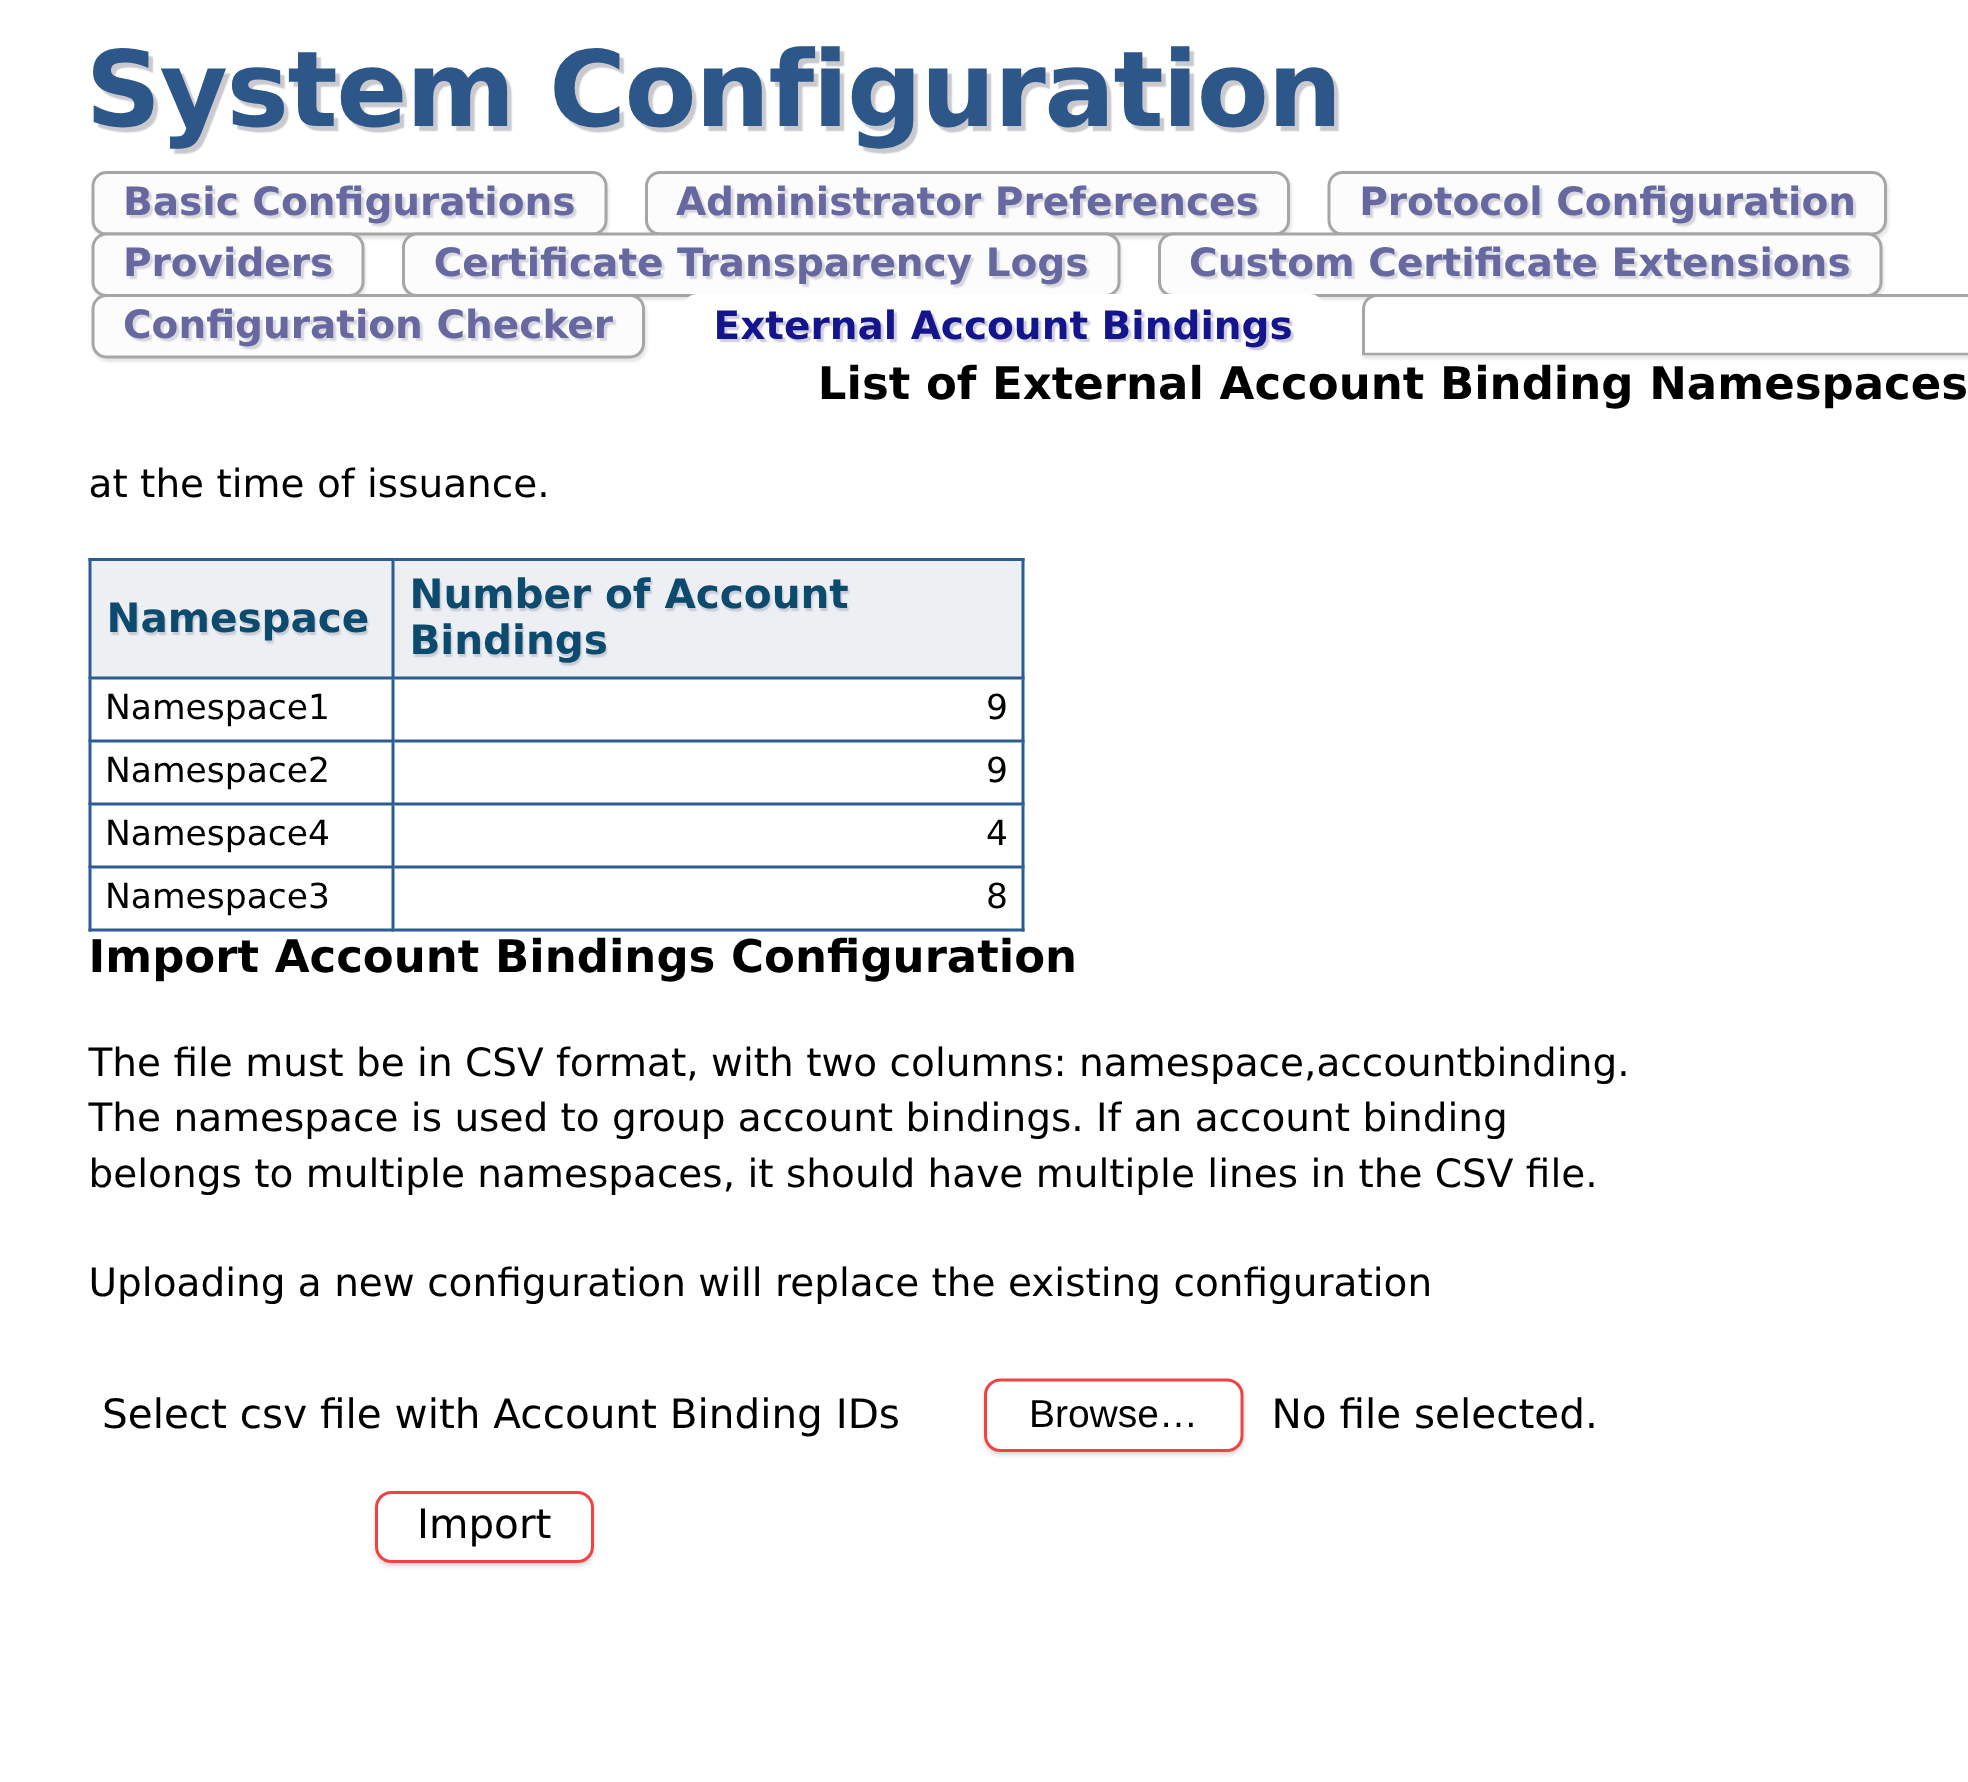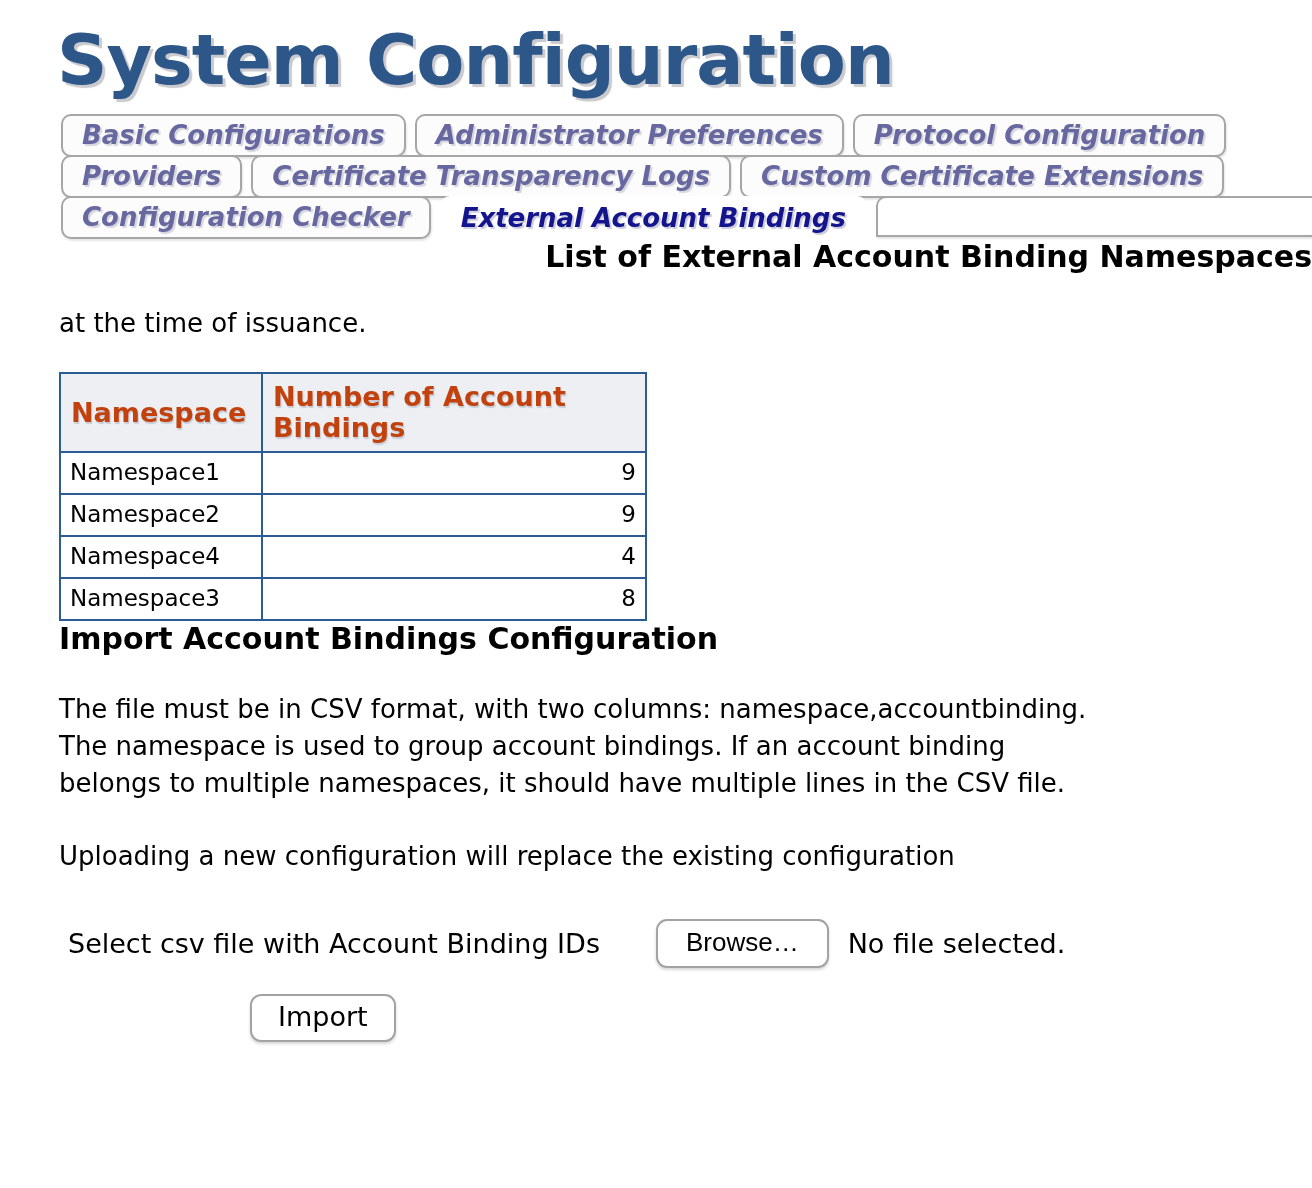--- a/index.html
+++ b/index.html
@@ -20,24 +20,23 @@
     letter-spacing: -1px;
     color: #2d5689;
     text-shadow: 3px 3px 1px #c9c9ce;
     white-space: nowrap;
   }
 
   
   .tabrow {
     display: flex;
     align-items: stretch;
-    gap: 9px;
+    gap: 25px;
     margin-left: 61px;
     white-space: nowrap;
-    font-style: italic;
   }
   .tabrow + .tabrow { margin-top: -2px; }
   .tab {
     height: 43px;
     display: flex;
     align-items: center;
     padding: 0 19px 2px 19px;
     border: 2px solid #a6a6a6;
     border-radius: 10px;
     background: #fcfcfc;
@@ -89,46 +88,46 @@
   .para-note { margin-top: 36px; }
 
   
   table.ns-table {
     border-collapse: collapse;
     margin: 30px 0 0 0;
   }
   .ns-table th, .ns-table td { border: 2px solid #2b5c94; }
   .ns-table th {
     background: #edeff3;
-    color: #c2410c;
+    color: #0c4a6e;
     font-size: 27px;
     font-weight: bold;
     text-align: left;
     padding: 7px 10px 8px 10px;
     text-shadow: 1px 2px 1px #c7ccd6;
   }
   .ns-table td {
     background: #ffffff;
     font-size: 23px;
     padding: 6px 9px 8px 9px;
   }
   .ns-table .col-ns { width: 202px; }
-  .ns-table .col-num { width: 384px; margin-left: 24px; }
+  .ns-table .col-num { width: 420px; margin-left: 24px; }
   .ns-table td.num { text-align: right; }
 
   
   .file-row {
     display: flex;
     align-items: center;
     margin: 44px 0 0 9px;
     font-size: 27px;
   }
   .btn {
     background: #ffffff;
-    border: 2px solid #a3a3a3;
+    border: 2px solid #ef4444;
     border-radius: 11px;
     box-shadow: 0 2px 3px rgba(0,0,0,0.16);
     color: #000;
     cursor: pointer;
   }
   .btn-browse {
     font-family: "Liberation Sans", sans-serif;
     font-size: 26px;
     padding: 6px 28px 8px 28px;
     margin-left: 56px;

